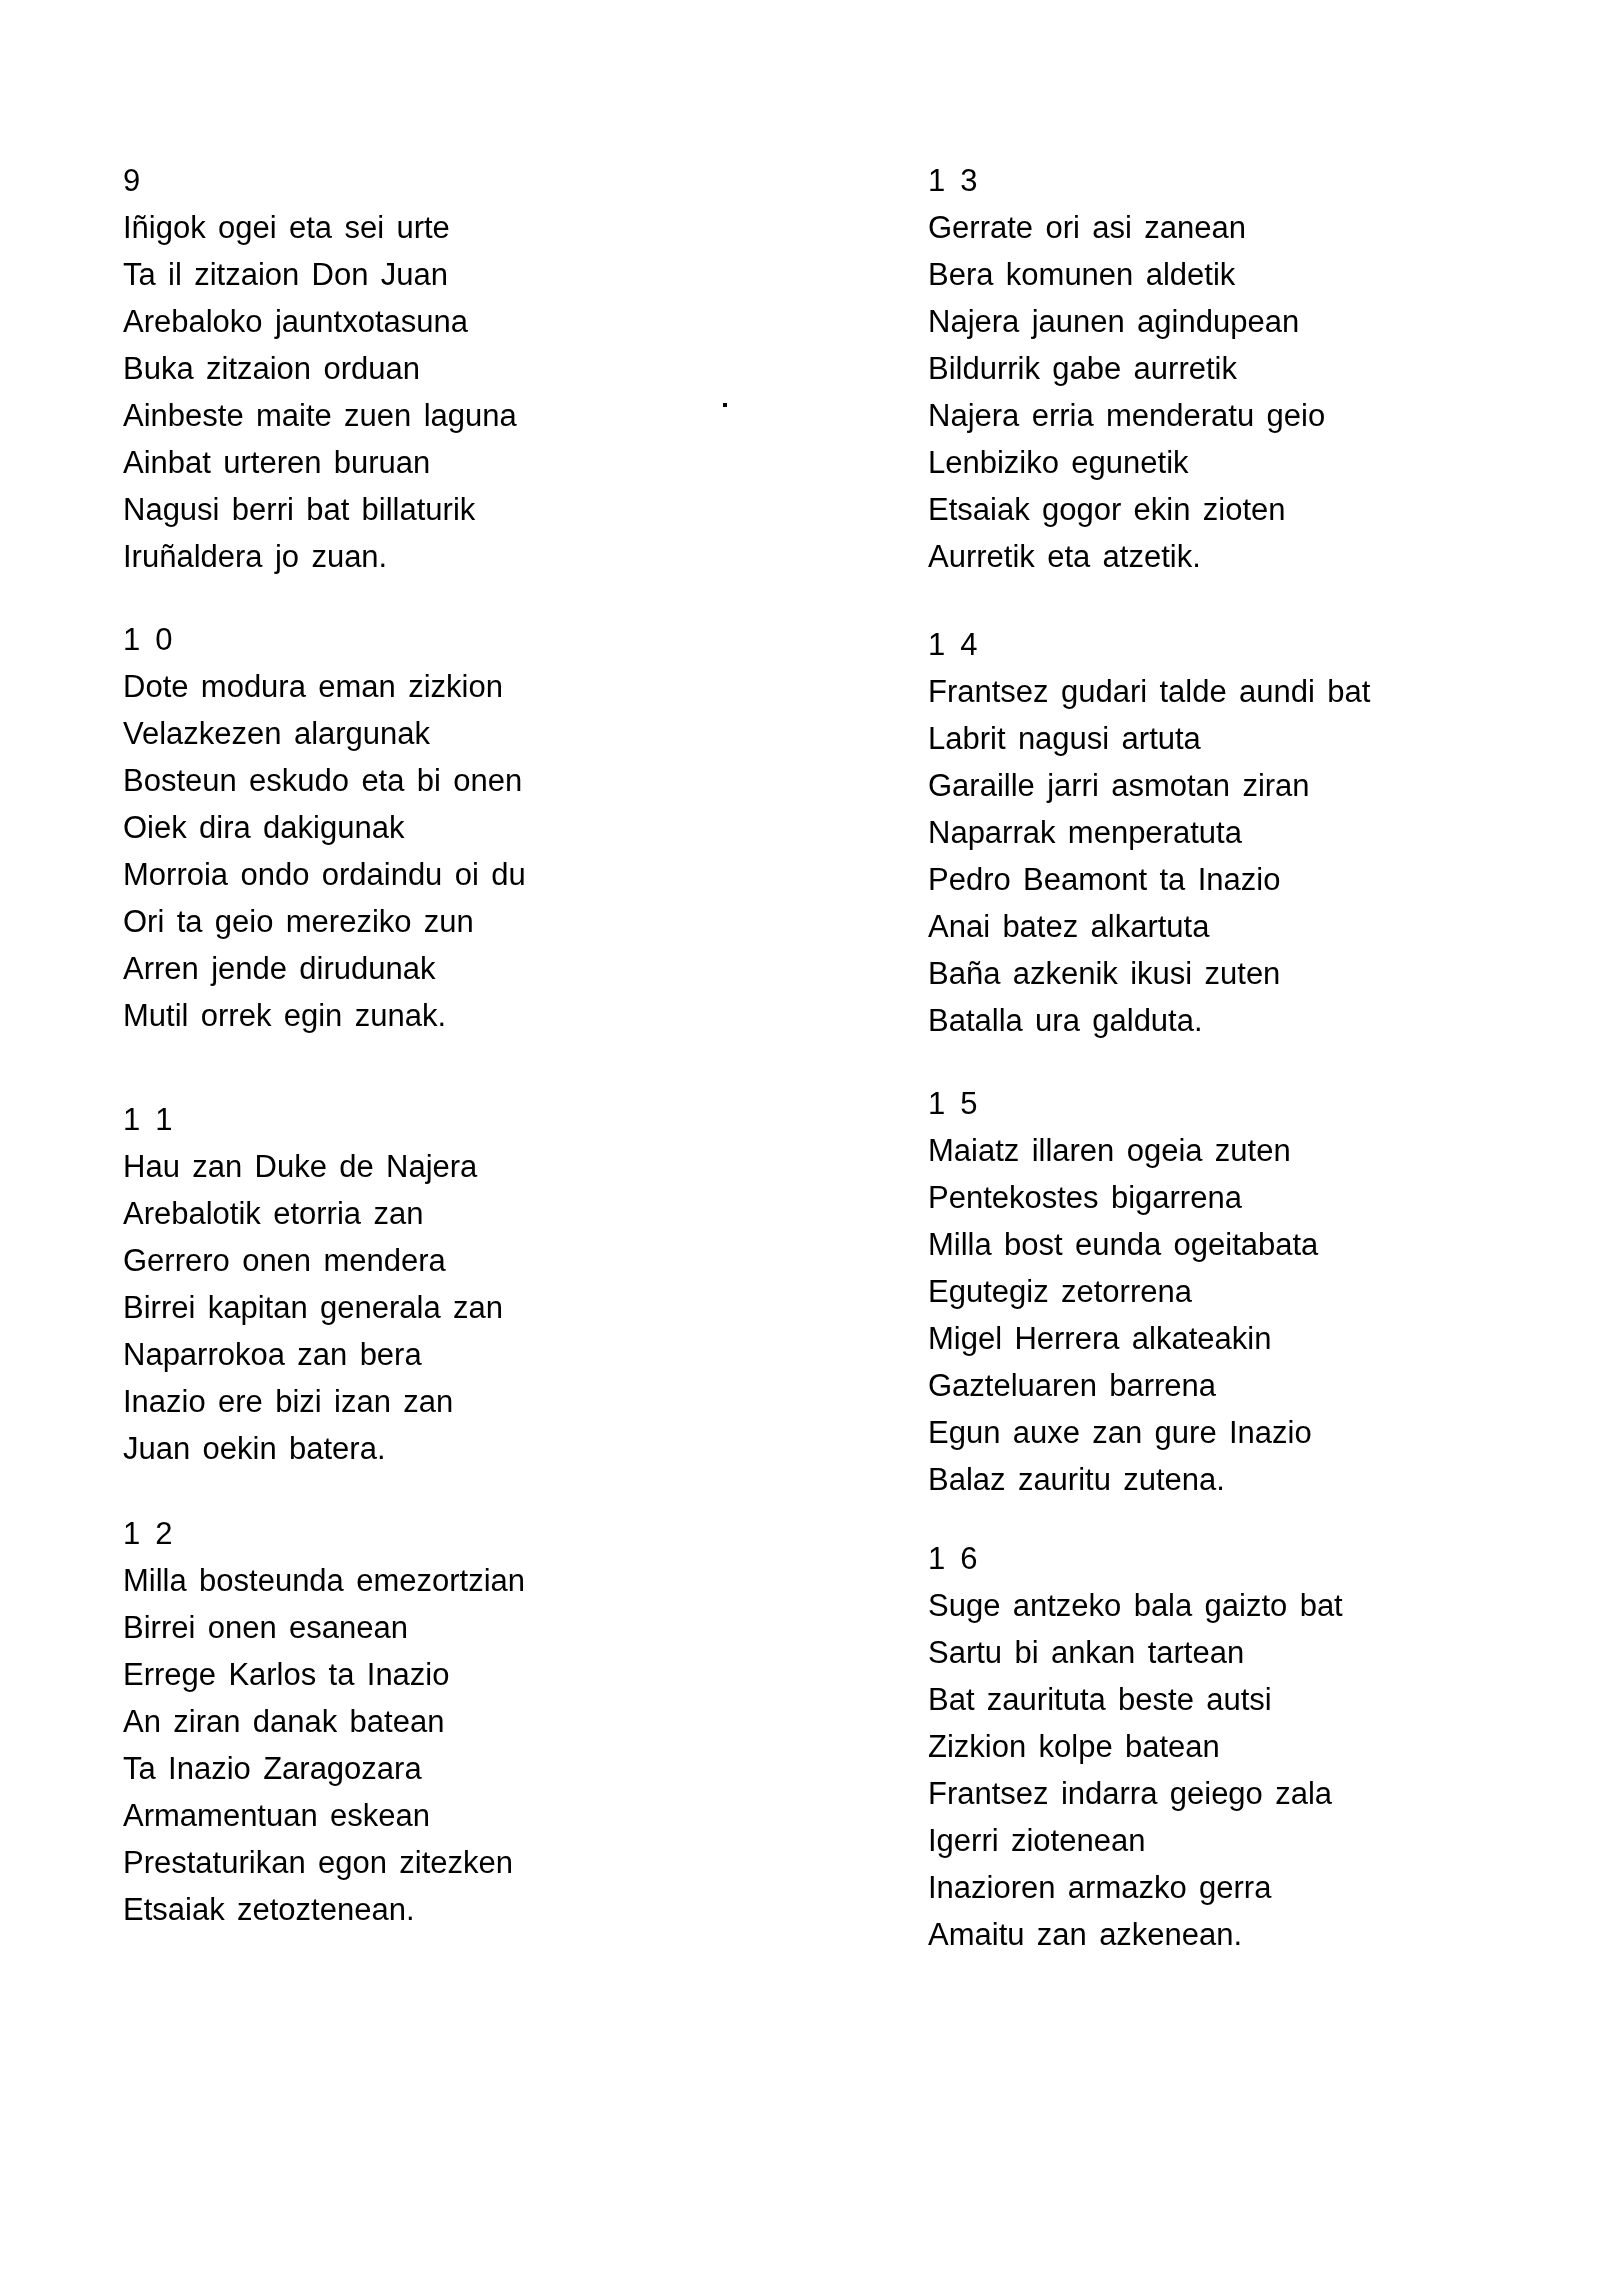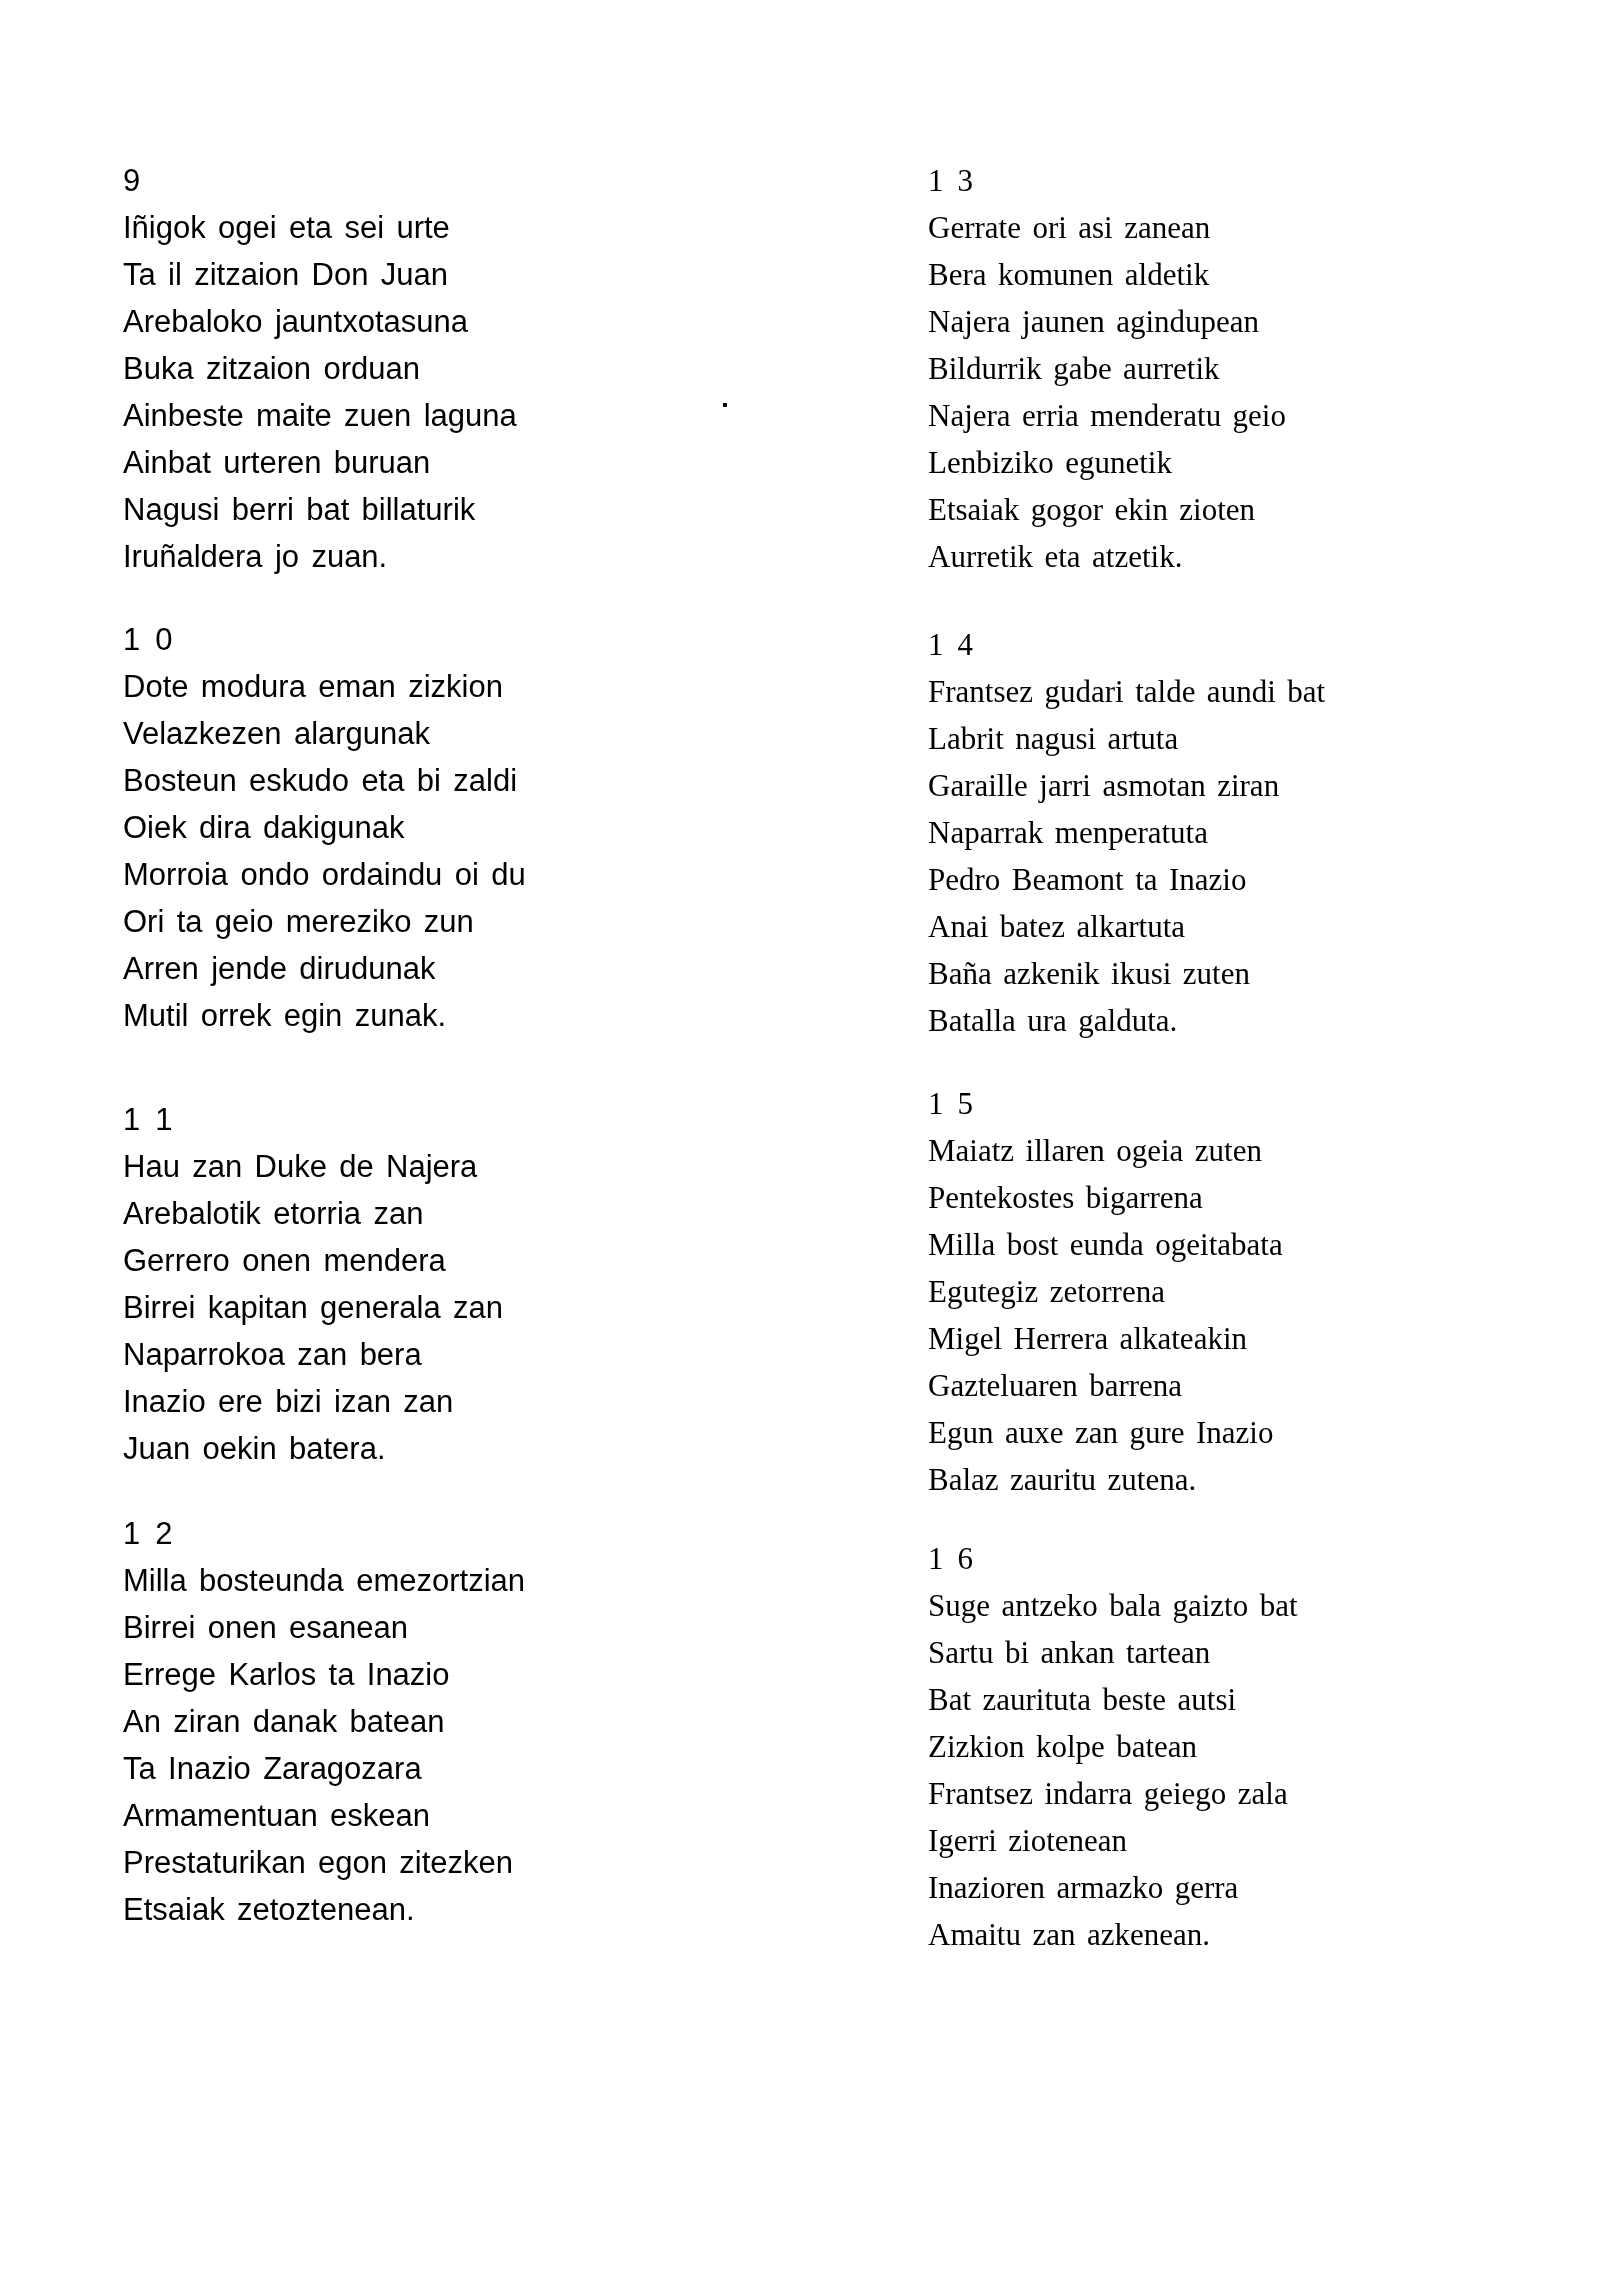--- a/index.html
+++ b/index.html
@@ -19,21 +19,21 @@
     word-spacing: 0.12em;
     letter-spacing: 0px;
     overflow: hidden;
   }
   .column {
     position: absolute;
     top: 157px;
     width: 648px;
   }
   .column-left  { left: 123px; }
-  .column-right { left: 928px; font-family: Liberation Serif, serif; }
+  .column-right { left: 928px; }
 
   .stanza { margin: 0; padding: 0; }
 
   
   .column-left  .stanza.s2 { margin-top: 36px; }
   .column-left  .stanza.s3 { margin-top: 57px; }
   .column-left  .stanza.s4 { margin-top: 38px; }
   .column-right .stanza.s2 { margin-top: 41px; }
   .column-right .stanza.s3 { margin-top: 36px; }
   .column-right .stanza.s4 { margin-top: 32px; }
@@ -72,21 +72,21 @@
       <div class="verse-line">Ainbeste maite zuen laguna</div>
       <div class="verse-line">Ainbat urteren buruan</div>
       <div class="verse-line">Nagusi berri bat billaturik</div>
       <div class="verse-line">Iruñaldera jo zuan.</div>
     </section>
 
     <section class="stanza s2">
       <div class="stanza-number">1 0</div>
       <div class="verse-line">Dote modura eman zizkion</div>
       <div class="verse-line">Velazkezen alargunak</div>
-      <div class="verse-line">Bosteun eskudo eta bi zaldi</div>
+      <div class="verse-line">Bosteun eskudo eta bi onen</div>
       <div class="verse-line">Oiek dira dakigunak</div>
       <div class="verse-line">Morroia ondo ordaindu oi du</div>
       <div class="verse-line">Ori ta geio mereziko zun</div>
       <div class="verse-line">Arren jende dirudunak</div>
       <div class="verse-line">Mutil orrek egin zunak.</div>
     </section>
 
     <section class="stanza s3">
       <div class="stanza-number">1 1</div>
       <div class="verse-line">Hau zan Duke de Najera</div>

